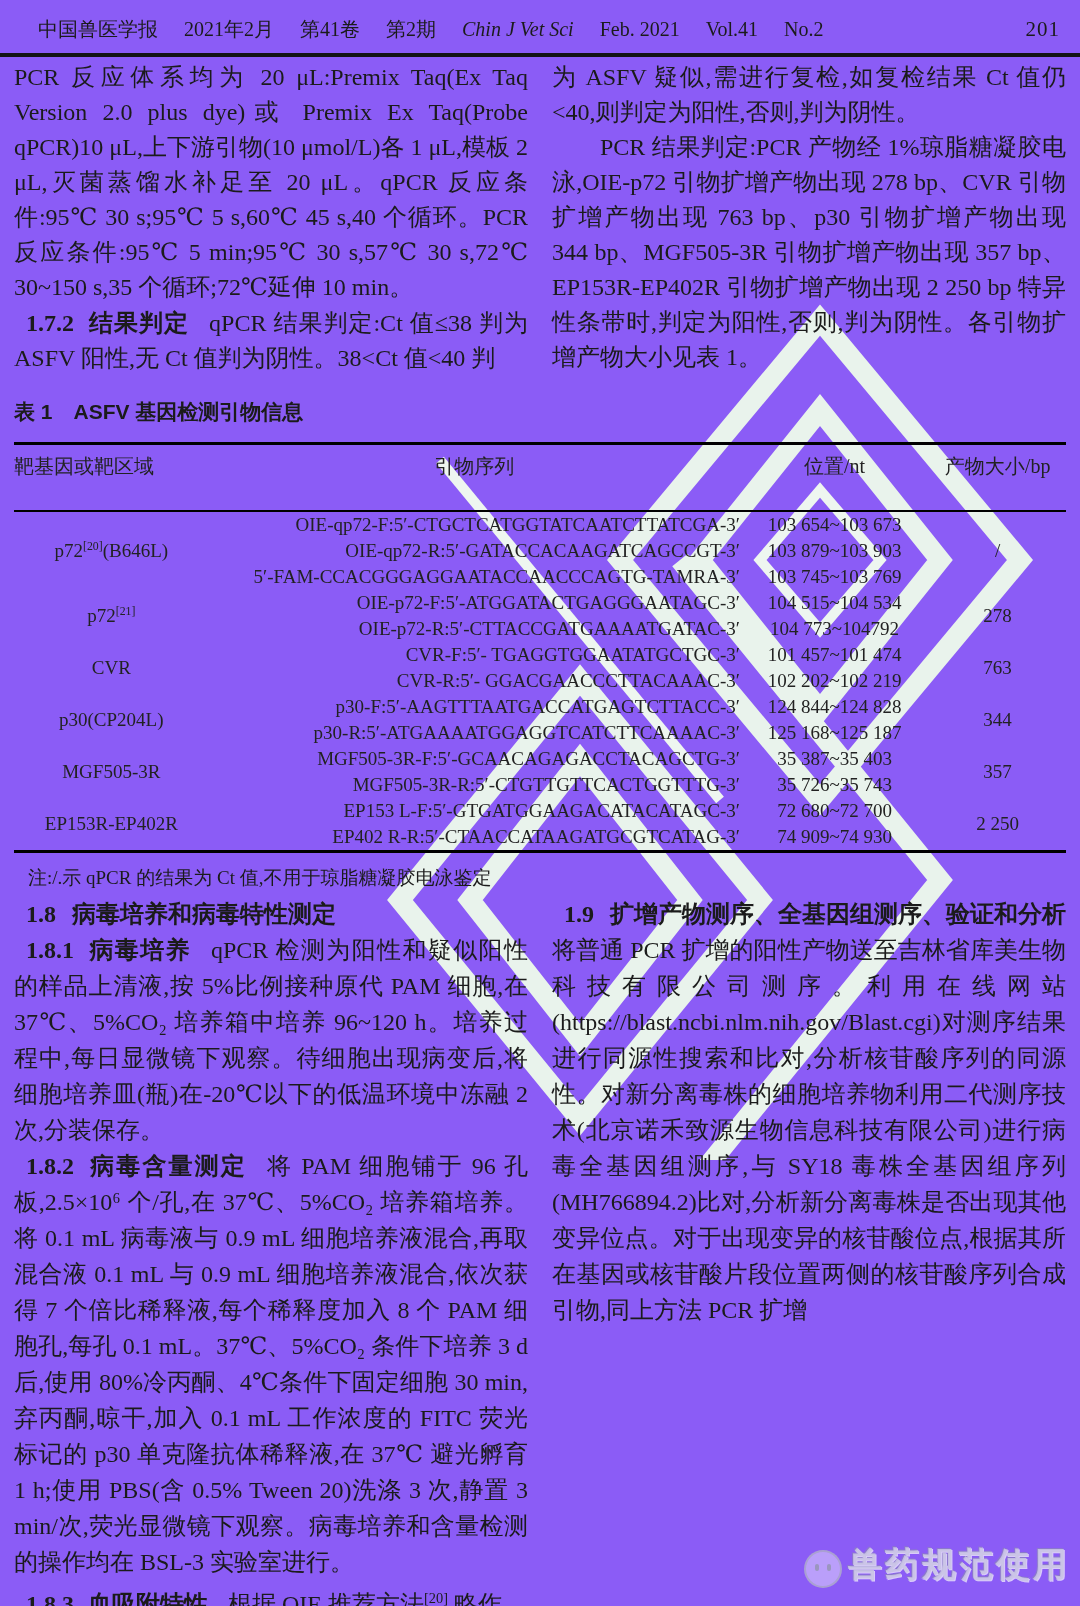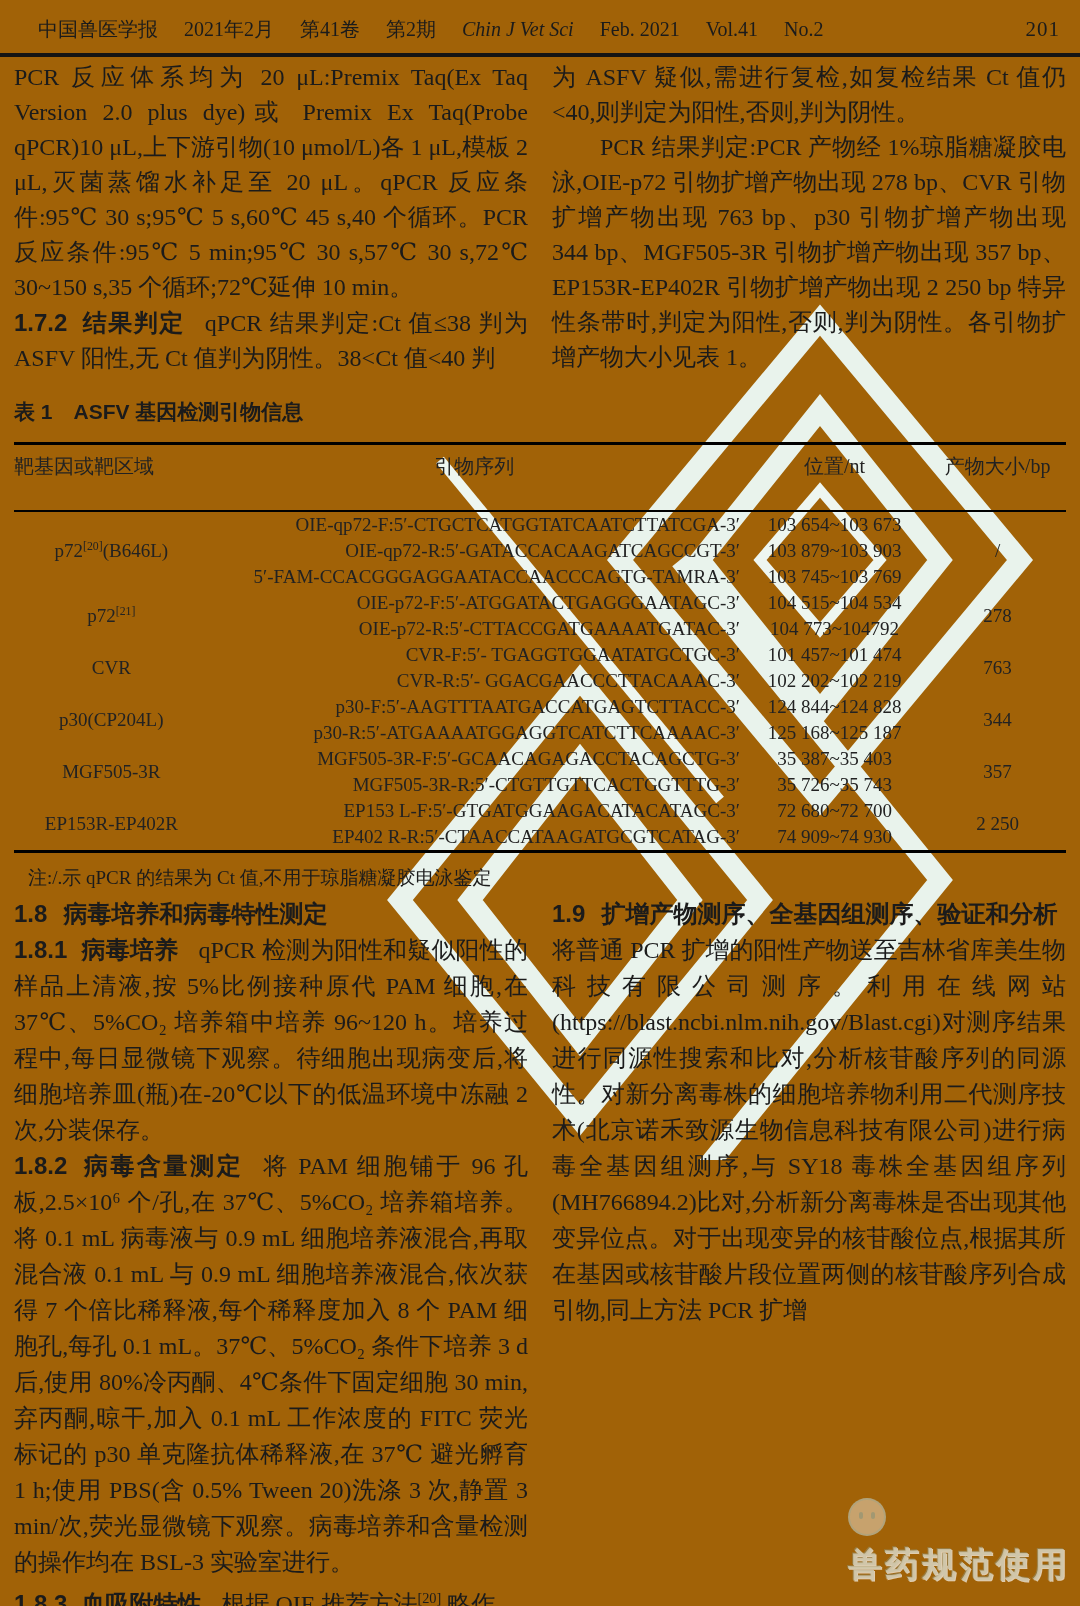--- a/index.html
+++ b/index.html
@@ -1,33 +1,33 @@
 <!DOCTYPE html>
 <html lang="zh"><head>
 <meta charset="utf-8">
 <style>
   html,body{margin:0;padding:0;background:#9a9a9a;}
   .page{
     position:relative;width:1080px;height:1606px;margin:0 auto;
-    background:#a16207;overflow:hidden;color:#1b1b1b;
+    background:#8b5cf6;overflow:hidden;color:#1b1b1b;
     font-family:"Liberation Serif","DejaVu Serif",serif;
   }
   
   .page-header{
     position:absolute;left:0;top:0;width:1080px;box-sizing:border-box;
     padding:16px 20px 10px 38px;border-bottom:4px solid #141414;
     display:flex;align-items:baseline;gap:26px;font-size:20px;white-space:nowrap;
   }
   .page-header .en{font-style:italic;}
   .page-header .pagenum{margin-left:auto;font-size:21px;letter-spacing:1px;}
   
   .wm-geo{position:absolute;left:380px;top:260px;pointer-events:none;}
   .wm-stamp{
-    position:absolute;right:10px;bottom:18px;display:flex;align-items:flex-start;gap:6px;
-    pointer-events:none;opacity:.75;flex-direction:column;
+    position:absolute;right:10px;bottom:18px;display:flex;align-items:flex-end;gap:6px;
+    pointer-events:none;opacity:.75;
   }
   .wm-face{
     width:34px;height:34px;border-radius:50%;
     border:2px solid rgba(168,184,171,.65);background:rgba(255,255,255,.55);
     position:relative;flex:0 0 auto;
   }
   .wm-face:before,.wm-face:after{
     content:"";position:absolute;top:12px;width:4px;height:7px;border-radius:2px;
     background:rgba(150,168,153,.8);
   }
@@ -39,21 +39,21 @@
     text-shadow:1px 1px 0 rgba(255,255,255,.9),-1px -1px 0 rgba(140,160,145,.55);
   }
   
   .col{position:absolute;width:514px;font-size:24px;line-height:35px;text-align:justify;}
   .col-left-top {left:14px; top:60px;height:330px;}
   .col-right-top{left:552px;top:60px;height:330px;}
   .col-left-bot {left:14px; top:896px;line-height:36px;}
   .col-right-bot{left:552px;top:896px;line-height:36px;}
   .para{margin:0;}
   .para.indent{text-indent:2em;}
-  .slabel{font-family:Liberation Sans, sans-serif;margin-right:14px;}
+  .slabel{font-family:Liberation Serif, serif;margin-right:14px;margin-left:12px;}
   .stitle{font-family:"Liberation Sans","DejaVu Sans",sans-serif;margin-right:20px;}
   .heading{margin:0;font-family:"Liberation Sans","DejaVu Sans",sans-serif;font-weight:bold;}
   .heading .slabel{margin-right:16px;}
   sup.ref{font-size:.6em;}
   
   .tablewrap{position:absolute;left:14px;top:394px;width:1052px;}
   .tbl-title{
     font-family:"Liberation Sans","DejaVu Sans",sans-serif;
     font-weight:bold;font-size:21px;margin:4px 0 16px 0;
   }

